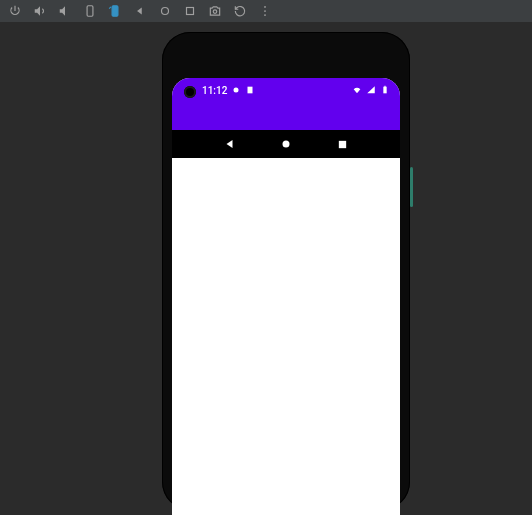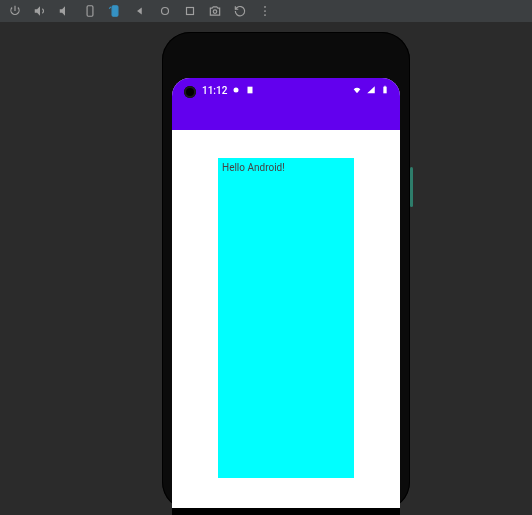--- a/index.html
+++ b/index.html
@@ -225,25 +225,20 @@
           </span>
           <span class="status-icon">
             <svg viewBox="0 0 24 24">
                 <rect x="8" y="4" width="8" height="16"></rect>
                 <rect x="10" y="2" width="4" height="2"></rect>
               </svg>
           </span>
         </div>
       </div>
       <div class="app-bar"></div>
-      <div class="content">
-        <div class="cyan-box">
-          <div class="hello-text">Hello Android!</div>
-        </div>
-      </div>
       <div class="nav-bar">
         <span class="nav-btn">
           <svg width="12" height="12" viewBox="0 0 24 24">
               <path d="M17 4l-12 8 12 8z"></path>
             </svg>
         </span>
         <span class="nav-btn">
           <svg width="12" height="12" viewBox="0 0 24 24">
               <circle cx="12" cy="12" r="7"></circle>
             </svg>

